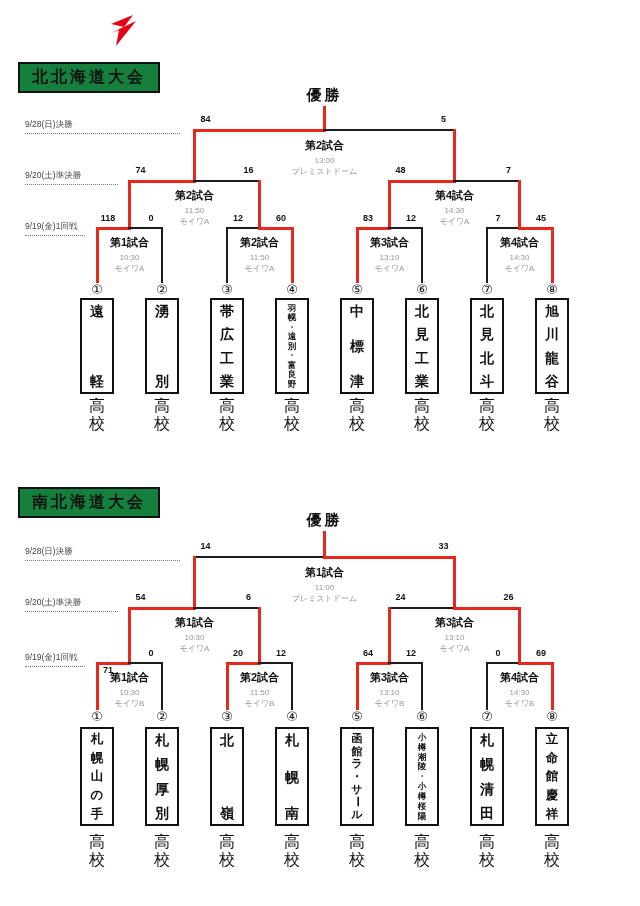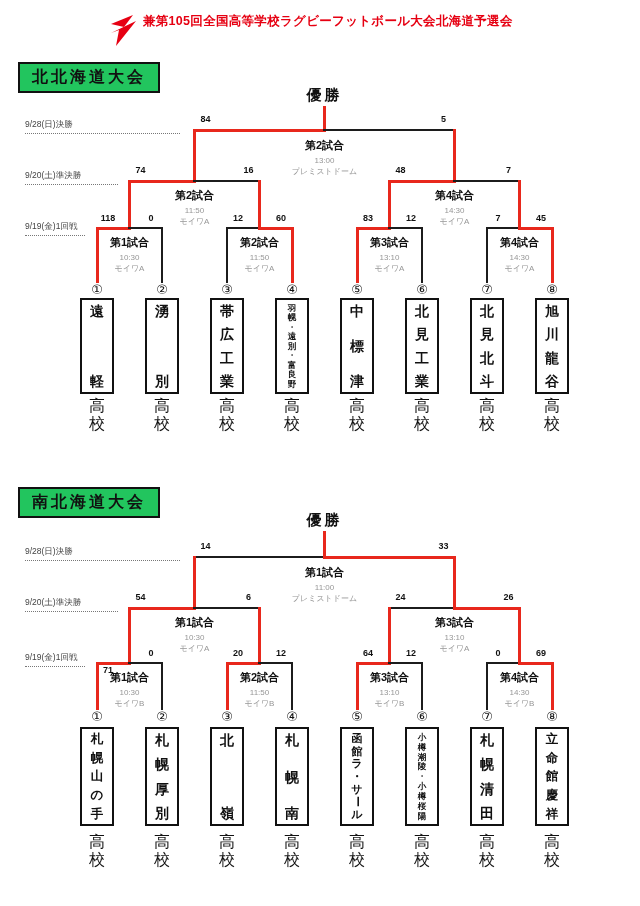--- a/index.html
+++ b/index.html
@@ -2,21 +2,21 @@
 <html><head>
 <meta charset="utf-8">
 <style>
   html,body{margin:0;padding:0;background:#fff;}
   .page{position:relative;width:640px;height:906px;background:#fff;overflow:hidden;
         font-family:"Liberation Sans","DejaVu Sans",sans-serif;color:#111;}
   .header{position:absolute;left:110px;top:13px;display:flex;align-items:flex-start;gap:6px;}
   .logo{width:27px;height:33px;margin-top:1px;}
   .title-line{font-size:12.5px;font-weight:bold;line-height:1.35;letter-spacing:.3px;white-space:nowrap;}
   .section-box{position:absolute;border:2.5px solid #111;padding:3px 12px;font-size:16px;
-               font-weight:bold;letter-spacing:3px;background:#22c55e;white-space:nowrap;}
+               font-weight:bold;letter-spacing:3px;background:#15803d;white-space:nowrap;}
   .champ{position:absolute;transform:translateX(-50%);font-size:15px;font-weight:bold;letter-spacing:3px;}
   .round-label{position:absolute;font-size:8.5px;color:#444;border-bottom:1.2px dotted #777;
                padding-bottom:2px;white-space:nowrap;overflow:visible;}
   .ln{position:absolute;}
   .score{position:absolute;transform:translateX(-50%);font-size:9px;font-weight:bold;color:#111;white-space:nowrap;}
   .mlabel{position:absolute;transform:translateX(-50%);text-align:center;white-space:nowrap;width:110px;}
   .mname{font-size:11px;font-weight:bold;color:#111;margin-bottom:3px;}
   .mtime,.mvenue{font-size:8px;line-height:1.35;}
   .seed{position:absolute;transform:translateX(-50%);font-size:13px;line-height:1;color:#111;}
   .tbox{position:absolute;width:34px;border:2px solid #111;background:#fff;box-sizing:border-box;
@@ -28,21 +28,20 @@
 </head>
 <body>
 
 <div class="page">
   <div class="header">
     <svg class="logo" viewBox="0 0 27 33">
       <polygon points="1,10 23,1 14,13" fill="#e60012"></polygon>
       <polygon points="26,7 6,32 9,16 1,19" fill="#e60012"></polygon>
     </svg>
     <div>
-      <div class="title-line" style="color: rgb(230, 0, 18);">兼第105回全国高等学校ラグビーフットボール大会北海道予選会</div>
     </div>
   </div>
   <div id="brackets">
       <div class="section-box" style="left: 18px; top: 62px;">北北海道大会</div>
       <div class="round-label" style="left: 25px; top: 119px; width: 155px;">9/28(日)決勝</div>
       <div class="round-label" style="left: 25px; top: 170px; width: 93px;">9/20(土)準決勝</div>
       <div class="round-label" style="left: 25px; top: 221px; width: 60px;">9/19(金)1回戦</div>
       <div class="champ" style="left: 324.5px; top: 86px;">優勝</div>
       <div class="ln" style="left: 323px; top: 106px; width: 3px; height: 25px; background: rgb(232, 40, 28);"></div>
       <div class="ln" style="left: 193px; top: 128.5px; width: 133px; height: 3px; background: rgb(232, 40, 28);"></div>

